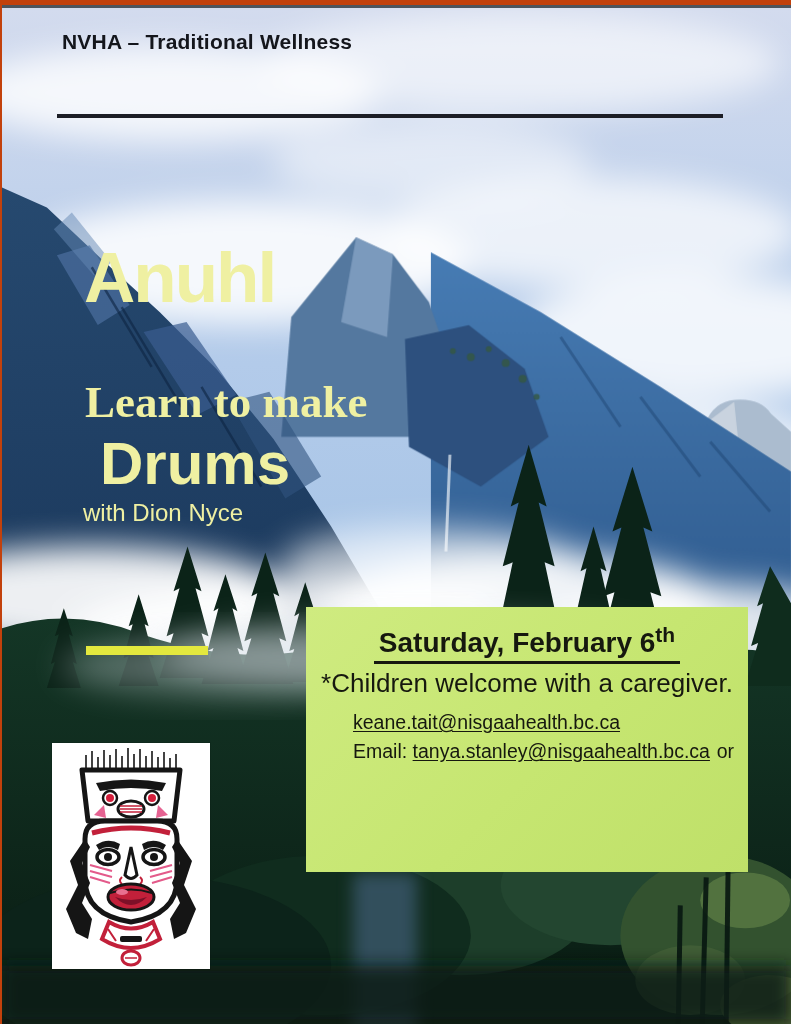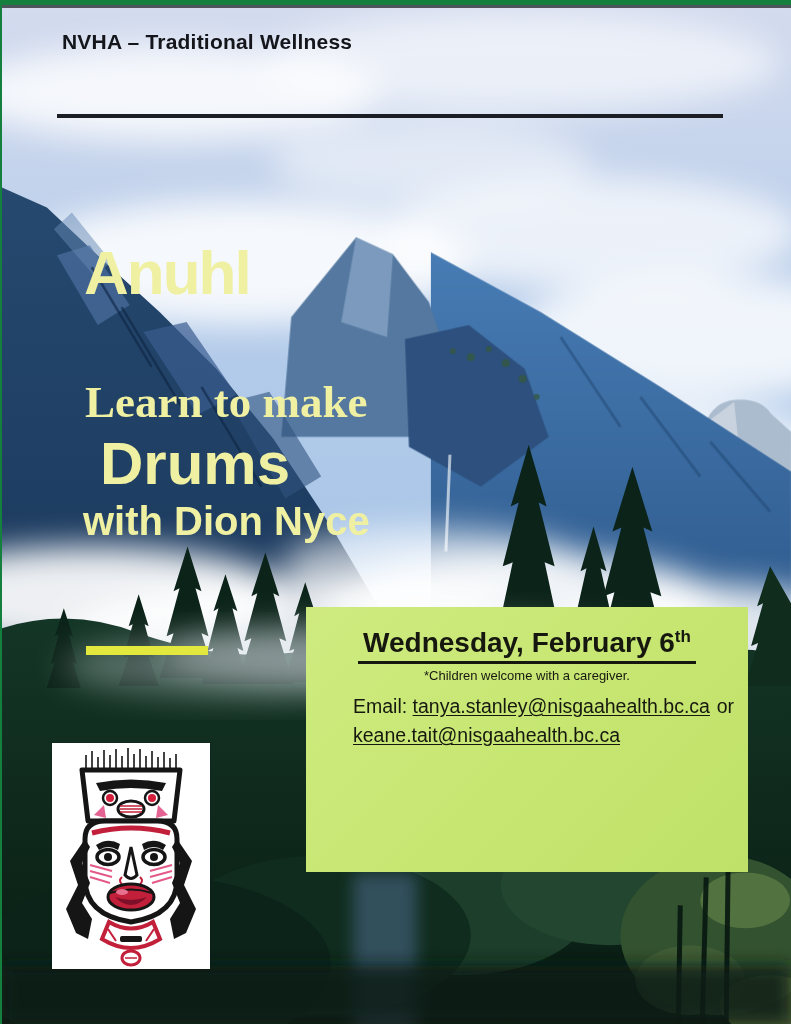--- a/index.html
+++ b/index.html
@@ -1,39 +1,39 @@
 <!DOCTYPE html>
 <html><head>
 <meta charset="utf-8">
 <style>
   html,body{margin:0;padding:0;background:#ffffff;}
-  .page{position:relative;width:791px;height:1024px;overflow:hidden;background:#15803d;
+  .page{position:relative;width:791px;height:1024px;overflow:hidden;background:#c2410c;
         font-family:"Liberation Sans","DejaVu Sans",sans-serif;}
   .photo{position:absolute;top:5px;left:2px;right:0;bottom:0;border-top:3px solid #4e545c;}
   .photo svg{display:block;width:100%;height:100%;}
   .org-title{position:absolute;left:62px;top:30px;font-size:21px;font-weight:bold;
              color:#14161c;letter-spacing:.2px;}
   .header-rule{position:absolute;left:57px;top:114px;width:666px;height:4px;background:#1c1e26;}
   .hero{position:absolute;left:0;top:0;width:791px;color:#eff0a2;}
-  .hero-title{position:absolute;left:84px;top:242px;font-size:62px;font-weight:bold;
+  .hero-title{position:absolute;left:84px;top:242px;font-size:71px;font-weight:bold;
               letter-spacing:-2px;line-height:1;}
   .hero-line1{position:absolute;left:85px;top:380px;font-size:45px;font-weight:bold;line-height:1;font-family:Liberation Serif, serif;}
   .hero-line2{position:absolute;left:100px;top:434px;font-size:60px;font-weight:bold;line-height:1;}
-  .hero-line3{position:absolute;left:83px;top:501px;font-size:40px;font-weight:bold;line-height:1;}
+  .hero-line3{position:absolute;left:83px;top:501px;font-size:24px;font-weight:normal;line-height:1;}
   .accent-bar{position:absolute;left:86px;top:646px;width:122px;height:9px;background:#e3e83e;}
   .event-panel{position:absolute;left:306px;top:607px;width:442px;height:265px;
                background:linear-gradient(135deg,#cfeb80 0%,#c6e671 55%,#bfe069 100%);
                color:#16180f;text-align:center;padding-top:21px;box-sizing:border-box;overflow:hidden;}
   .date-line{font-size:28px;font-weight:bold;line-height:1.1;}
   .date-underline{border-bottom:3px solid #16180f;padding:0 5px 3px 5px;}
-  .date-line sup{font-size:17px;font-weight:bold;vertical-align:super;line-height:0;}
+  .date-line sup{font-size:21px;font-weight:bold;vertical-align:super;line-height:0;}
   .venue-line{margin-top:9px;font-weight:bold;font-size:21px;line-height:1.2;}
   .venue-time{font-size:29px;}
   .note-limited{margin:9px auto 0;font-size:19.5px;line-height:1.2;max-width:345px;}
-  .note-children{margin-top:9px;font-size:13px;}
+  .note-children{margin-top:9px;font-size:26px;}
   .email-block{margin:9px 0 0 47px;text-align:left;font-size:19.5px;line-height:1.5;}
   .email-link{color:#16180f;text-decoration:underline;text-underline-offset:2px;cursor:pointer;}
   .email-or{margin-left:.35em;}
   .mask-box{position:absolute;left:52px;top:743px;width:158px;height:226px;background:#ffffff;
             box-shadow:0 0 0 1px rgba(0,0,0,.08);}
   .mask-box svg{display:block;width:100%;height:100%;}
 </style>
 </head>
 <body>
 
@@ -176,26 +176,26 @@
     <div class="hero-title">Anuhl</div>
     <div class="hero-line1">Learn to make</div>
     <div class="hero-line2">Drums</div>
     <div class="hero-line3">with Dion Nyce</div>
   </div>
 
   <div class="accent-bar"></div>
 
   <section class="event-panel">
     <div class="date-line">
-      <span class="date-underline"><span>Wednesday, February 6</span><sup>th</sup></span>
+      <span class="date-underline"><span>Saturday, February 6</span><sup>th</sup></span>
     </div>
     <div class="note-children">*Children welcome with a caregiver.</div>
     <div class="email-block">
+      <div><a class="email-link">keane.tait@nisgaahealth.bc.ca</a></div>
       <div><span>Email: </span><a class="email-link">tanya.stanley@nisgaahealth.bc.ca</a><span class="email-or">or</span></div>
-      <div><a class="email-link">keane.tait@nisgaahealth.bc.ca</a></div>
     </div>
   </section>
 
   <div class="mask-box">
     <svg viewBox="0 0 158 226">
       <rect width="158" height="226" fill="#ffffff"></rect>
       <g stroke="#151515" stroke-width="1.6" fill="none">
         <path d="M34,12 V27 M40,8 V27 M46,14 V27 M52,7 V27 M58,12 V27 M64,6 V27 M70,13 V27 M76,5 V27 M82,11 V27 M88,6 V27 M94,13 V27 M100,8 V27 M106,14 V27 M112,9 V27 M118,15 V27 M124,11 V27"></path>
       </g>
       <path d="M30,27 L128,27 L122,78 L36,78 Z" fill="#ffffff" stroke="#151515" stroke-width="5" stroke-linejoin="round"></path>

